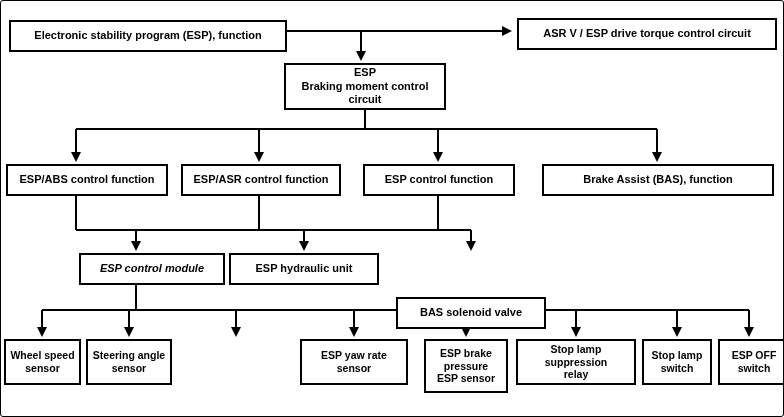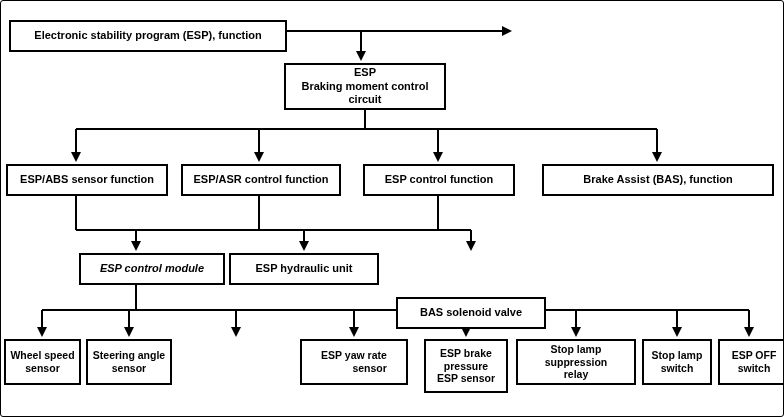--- a/index.html
+++ b/index.html
@@ -80,39 +80,40 @@
       <line x1="235" y1="309" x2="235" y2="334" marker-end="url(#ah)"></line>
       <line x1="353" y1="309" x2="353" y2="334" marker-end="url(#ah)"></line>
       <line x1="465" y1="309" x2="465" y2="334" marker-end="url(#ah)"></line>
       <line x1="575" y1="309" x2="575" y2="334" marker-end="url(#ah)"></line>
       <line x1="676" y1="309" x2="676" y2="334" marker-end="url(#ah)"></line>
       <line x1="748" y1="309" x2="748" y2="334" marker-end="url(#ah)"></line>
     </g>
   </svg>
 
   <div class="node" style="left:8px; top:19px; width:278px; height:25px;">Electronic stability program (ESP), function</div>
+  <div class="node" style="left:516px; top:17px; width:260px; height:26px;">ASR V / ESP drive torque control circuit</div>
 
   <div class="node" style="left:283px; top:62px; width:162px; height:47px;">ESP
 Braking moment control
 circuit</div>
 
-  <div class="node" style="left:5px; top:163px; width:162px; height:25px;">ESP/ABS sensor function</div>
+  <div class="node" style="left:5px; top:163px; width:162px; height:25px;">ESP/ABS control function</div>
   <div class="node" style="left:180px; top:163px; width:160px; height:25px;">ESP/ASR control function</div>
   <div class="node" style="left:541px; top:163px; width:232px; height:25px;">Brake Assist (BAS), function</div>
   <div class="node" style="left:362px; top:163px; width:152px; height:25px;">ESP control function</div>
 
   <div class="node" style="left:78px; top:252px; width:146px; height:29px;font-style:italic;">ESP control module</div>
   <div class="node" style="left:228px; top:252px; width:150px; height:25px;">ESP hydraulic unit</div>
   <div class="node" style="left:395px; top:252px; width:150px; height:25px;margin-top:44px;">BAS solenoid valve</div>
 
   <div class="node small" style="left:3px; top:338px; width:77px; height:46px;">Wheel speed
 sensor</div>
   <div class="node small" style="left:85px; top:338px; width:86px; height:46px;">Steering angle
 sensor</div>
-  <div class="node small" style="left:299px; top:338px; width:108px; height:46px;text-align:right;">ESP yaw rate
+  <div class="node small" style="left:299px; top:338px; width:108px; height:46px;">ESP yaw rate
 sensor</div>
   <div class="node small" style="left:423px; top:338px; width:84px; height:54px;">ESP brake
 pressure
 ESP sensor</div>
   <div class="node small" style="left:515px; top:338px; width:120px; height:46px;">Stop lamp
 suppression
 relay</div>
   <div class="node small" style="left:641px; top:338px; width:70px; height:46px;">Stop lamp
 switch</div>
   <div class="node small" style="left:717px; top:338px; width:72px; height:46px;">ESP OFF

